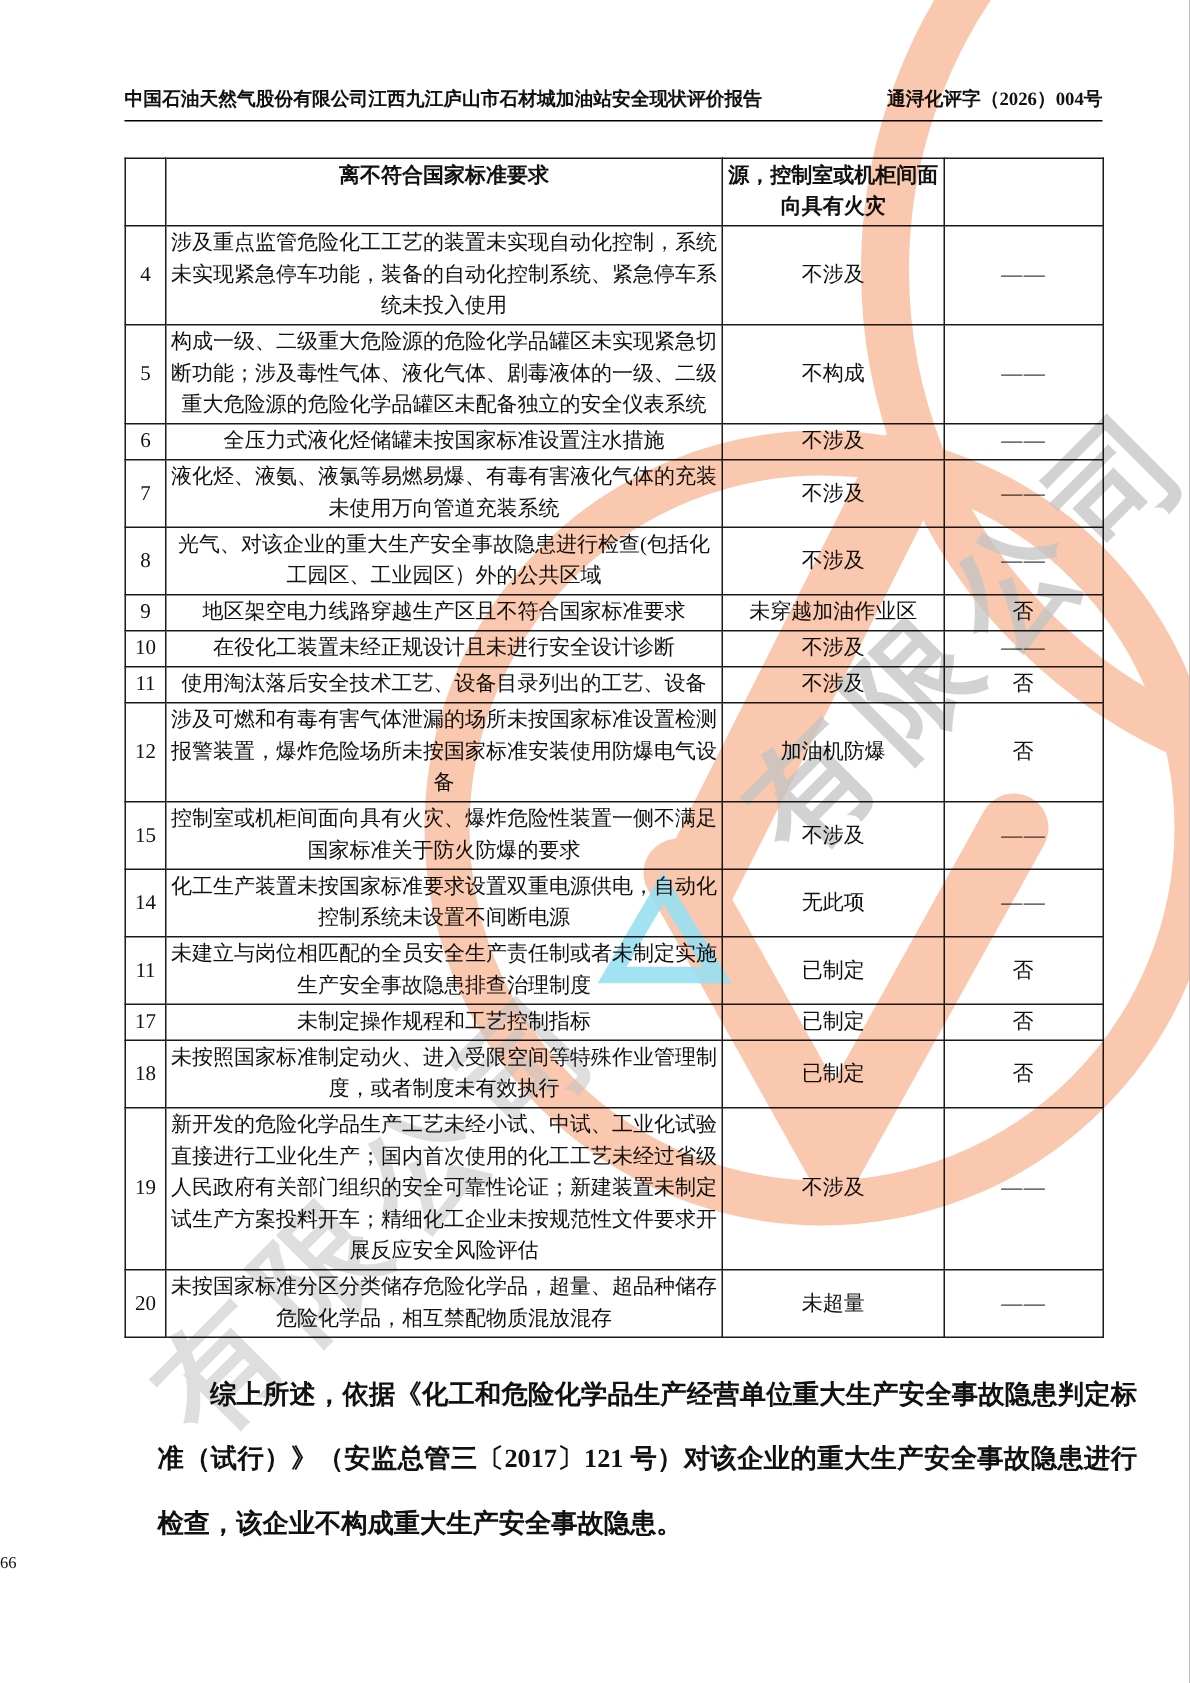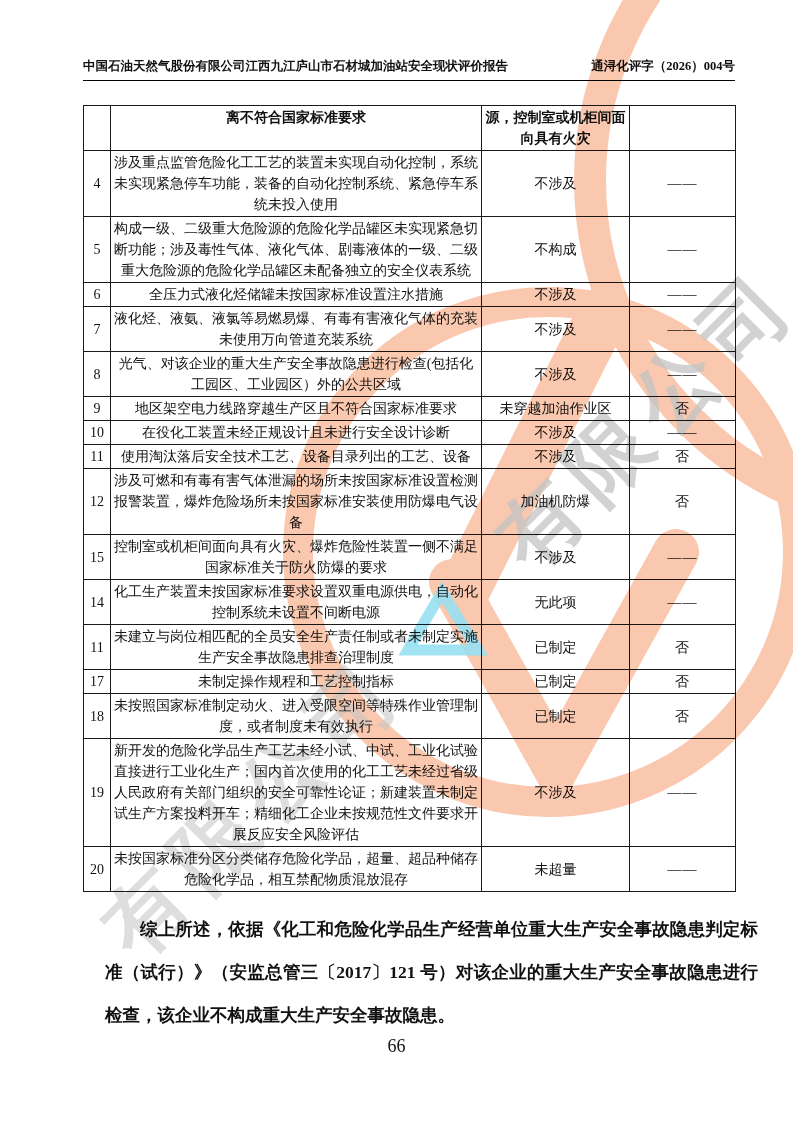--- a/index.html
+++ b/index.html
@@ -62,22 +62,21 @@
     font-weight: bold;
     line-height: 43px;
     text-align: justify;
     text-indent: 2em;
     margin-left: 25px;
   }
   .page-number {
     position: absolute;
     left: 0; top: 1036px;
     width: 100%;
-    text-align: center;
-    font-size: 18px;
+    font-size: 11px;
   }
   
   .watermark {
     position: absolute;
     inset: 0;
     pointer-events: none;
     mix-blend-mode: multiply;
     z-index: 5;
   }
   .wm-svg { position: absolute; left: 0; top: 0; }

